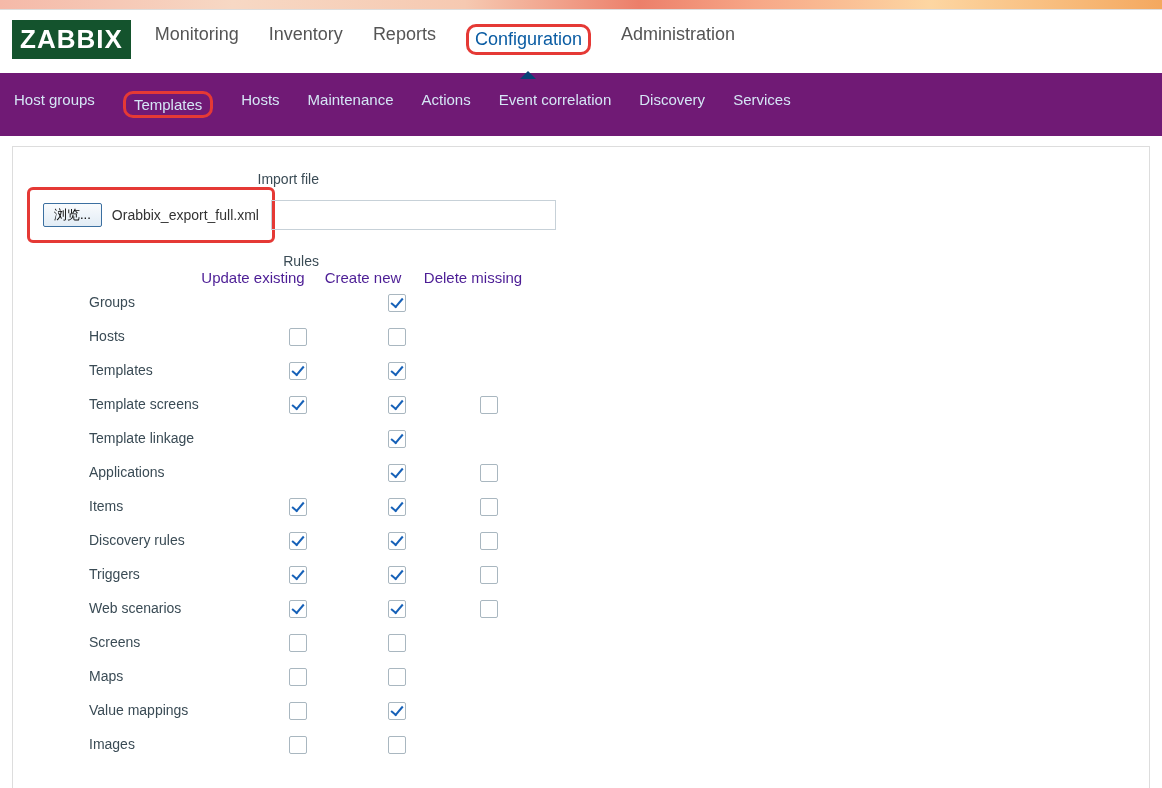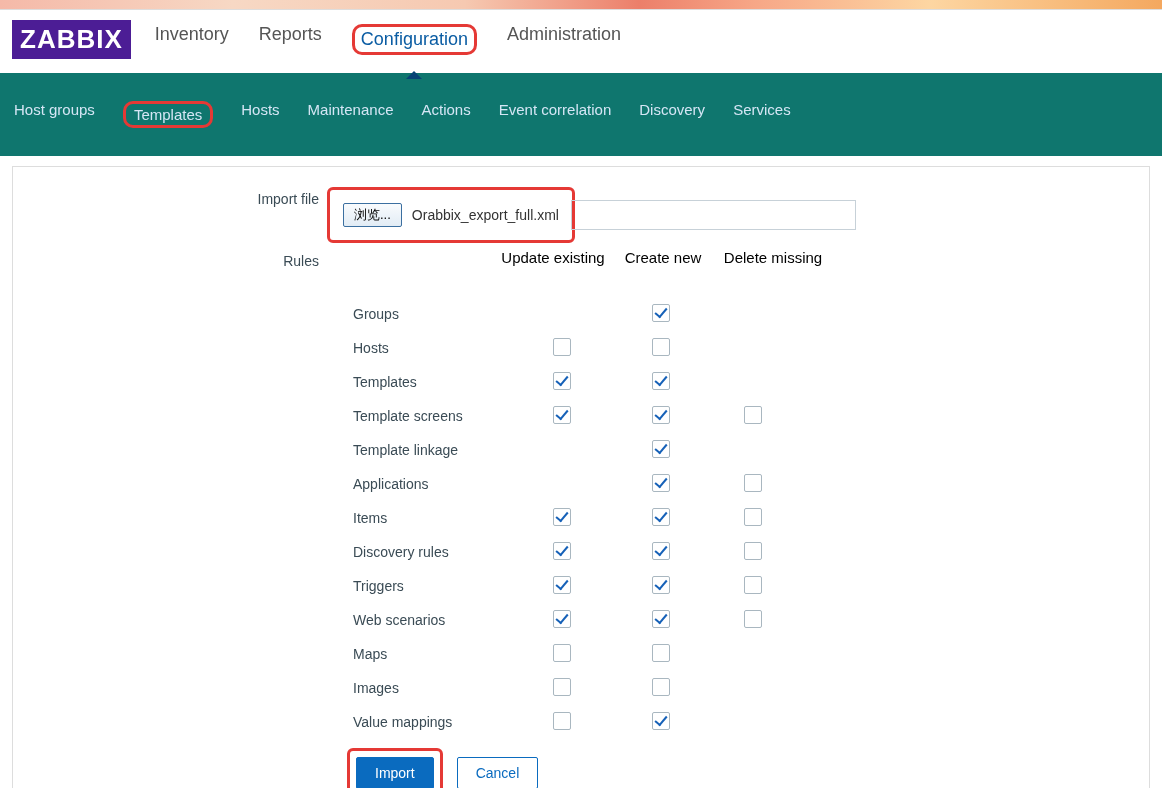--- a/index.html
+++ b/index.html
@@ -15,21 +15,21 @@
     background: linear-gradient(90deg,#f5b9a8 0%,#f7d8c4 20%,#f6c9b1 40%,#ec7f6a 55%,#f7a787 65%,#fdd6a2 80%,#f4a85f 100%);
     border-bottom: 1px solid #ddd;
     position: relative;
   }
   .header {
     display: flex;
     align-items: center;
     padding: 8px 12px 12px 12px;
   }
   .logo {
-    background: #4c1d95;
+    background: #14532d;
     color: #fff;
     font-weight: bold;
     font-size: 26px;
     letter-spacing: 1px;
     padding: 4px 8px;
     margin-right: 20px;
     font-family: Arial, sans-serif;
   }
   .main-nav {
     display: flex;
@@ -55,44 +55,45 @@
     position: absolute;
     left: 50%;
     bottom: -18px;
     width: 0; height: 0;
     border-left: 8px solid transparent;
     border-right: 8px solid transparent;
     border-bottom: 8px solid #074376;
     transform: translateX(-50%);
   }
   .sub-nav {
-    background: #0f766e;
+    background: #701a75;
     color: #fff;
     display: flex;
     gap: 24px;
-    padding: 24px 12px;
+    padding: 14px 12px;
     font-size: 15px;
   }
   .sub-nav-item {
     color: #d5e6f5;
     cursor: pointer;
     padding: 4px 2px;
   }
   .sub-nav .red-box { padding: 2px 8px; }
   .content {
     margin: 10px 12px;
     border: 1px solid #ddd;
     padding: 20px 20px 30px 20px;
     min-height: 640px;
     position: relative;
   }
   .form-row {
     display: flex;
     align-items: flex-start;
     margin-bottom: 6px;
+    flex-direction: column;
   }
   .label-col {
     width: 300px;
     text-align: right;
     padding-right: 14px;
     color: #3a4b55;
     padding-top: 4px;
     flex-shrink: 0;
   }
   .file-row-wrap {
@@ -117,33 +118,34 @@
     border: 1px solid #c7d1d8;
     height: 30px;
     width: 285px;
     margin-left: -4px;
   }
   .rules-table {
     margin-left: 20px;
   }
   .rules-header {
     display: flex;
-    color: #000000;
+    color: #4c1d95;
     font-size: 15px;
-    margin-bottom: 22px;
+    margin-bottom: 8px;
   }
   .rules-header .spacer { width: 140px; }
   .rules-header .col { text-align: center; }
   .col-ue { width: 120px; }
   .col-cn { width: 100px; }
   .col-dm { width: 120px; }
   .rule-row {
     display: flex;
-    align-items: flex-end;
+    align-items: flex-start;
     height: 34px;
+    margin-left: 36px;
   }
   .rule-name { width: 156px; color: #3a4b55; }
   .chk-cell { width: 106px; display: flex; justify-content: center; }
   .chk-cell.cn { width: 92px; }
   .chk-cell.dm { width: 92px; }
   .chk {
     width: 18px; height: 18px;
     border: 1px solid #a9b7c0;
     border-radius: 2px;
     display: flex;
@@ -191,20 +193,21 @@
   }
 </style>
 </head>
 <body>
 
 <div class="top-strip"></div>
 
 <div class="header">
   <div class="logo">ZABBIX</div>
   <div class="main-nav" id="main-nav">
+      <div class="main-nav-item">Monitoring</div>
       <div class="main-nav-item">Inventory</div>
       <div class="main-nav-item">Reports</div>
       <div class="main-nav-item active"><span class="red-box">Configuration</span><div class="nav-pointer"></div></div>
       <div class="main-nav-item">Administration</div>
     </div>
 </div>
 
 <div class="sub-nav" id="sub-nav">
     <div class="sub-nav-item">Host groups</div>
     <div class="sub-nav-item"><span class="red-box">Templates</span></div>
@@ -339,46 +342,56 @@
               <div class="chk checked"></div>
             </div>
             <div class="chk-cell cn">
               <div class="chk checked"></div>
             </div>
             <div class="chk-cell dm">
               <div class="chk"></div>
             </div>
           </div>
           <div class="rule-row">
+            <div class="rule-name">Screens</div>
+            <div class="chk-cell ue">
+              <div class="chk"></div>
+            </div>
+            <div class="chk-cell cn">
+              <div class="chk"></div>
+            </div>
+            <div class="chk-cell dm"></div>
+          </div>
+          <div class="rule-row">
             <div class="rule-name">Maps</div>
             <div class="chk-cell ue">
               <div class="chk"></div>
             </div>
             <div class="chk-cell cn">
               <div class="chk"></div>
             </div>
             <div class="chk-cell dm"></div>
           </div>
           <div class="rule-row">
+            <div class="rule-name">Value mappings</div>
+            <div class="chk-cell ue">
+              <div class="chk"></div>
+            </div>
+            <div class="chk-cell cn">
+              <div class="chk checked"></div>
+            </div>
+            <div class="chk-cell dm"></div>
+          </div>
+          <div class="rule-row">
             <div class="rule-name">Images</div>
             <div class="chk-cell ue">
               <div class="chk"></div>
             </div>
             <div class="chk-cell cn">
               <div class="chk"></div>
-            </div>
-            <div class="chk-cell dm"></div>
-          </div>
-          <div class="rule-row">
-            <div class="rule-name">Value mappings</div>
-            <div class="chk-cell ue">
-              <div class="chk"></div>
-            </div>
-            <div class="chk-cell cn">
-              <div class="chk checked"></div>
             </div>
             <div class="chk-cell dm"></div>
           </div>
         </div>
 
       <div class="btn-row">
         <span class="btn-row-wrap">
           <button class="btn btn-primary">Import</button>
         </span>
         <button class="btn btn-secondary">Cancel</button>

